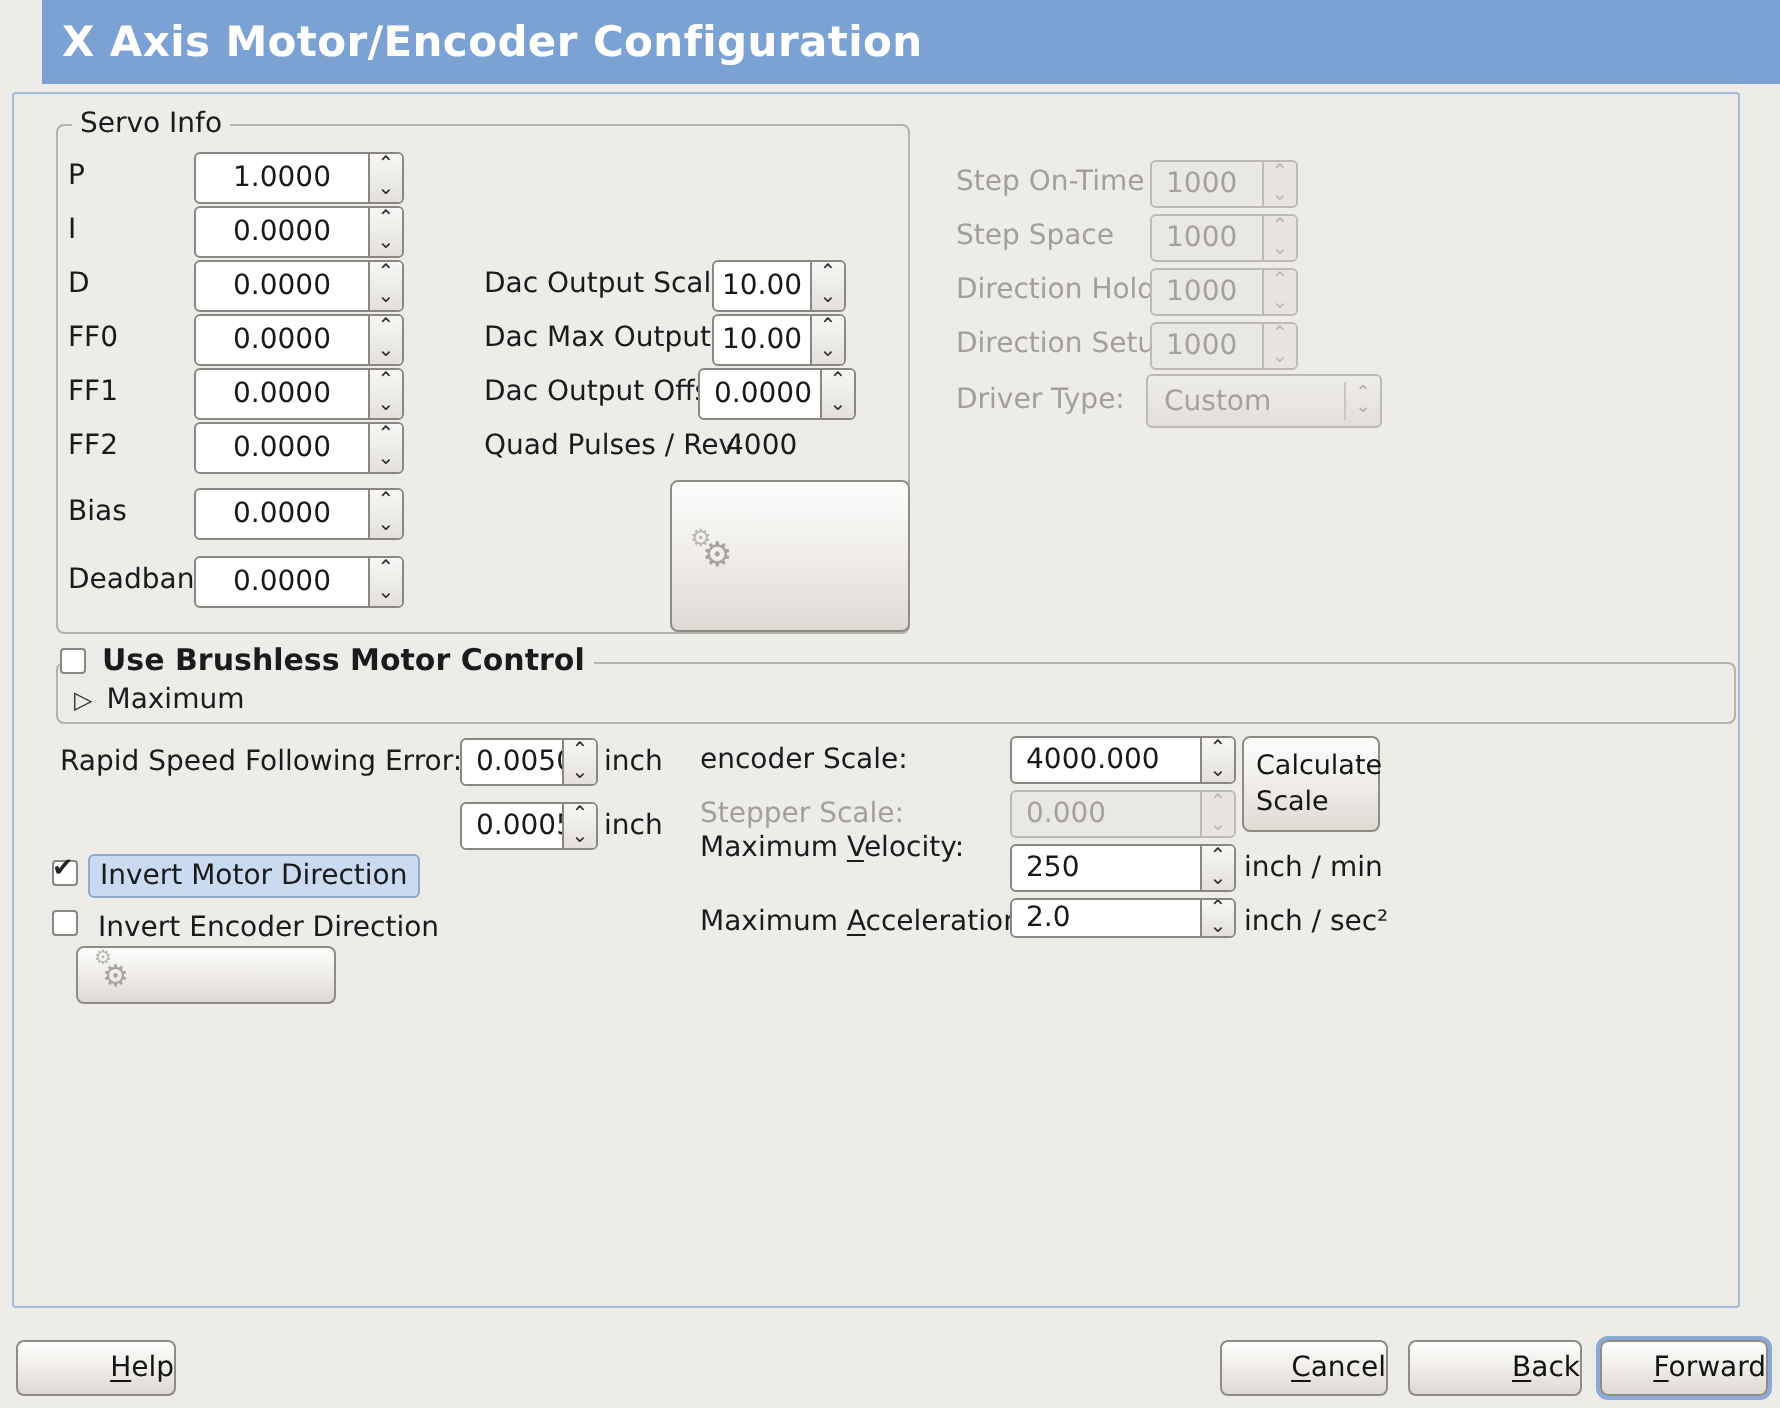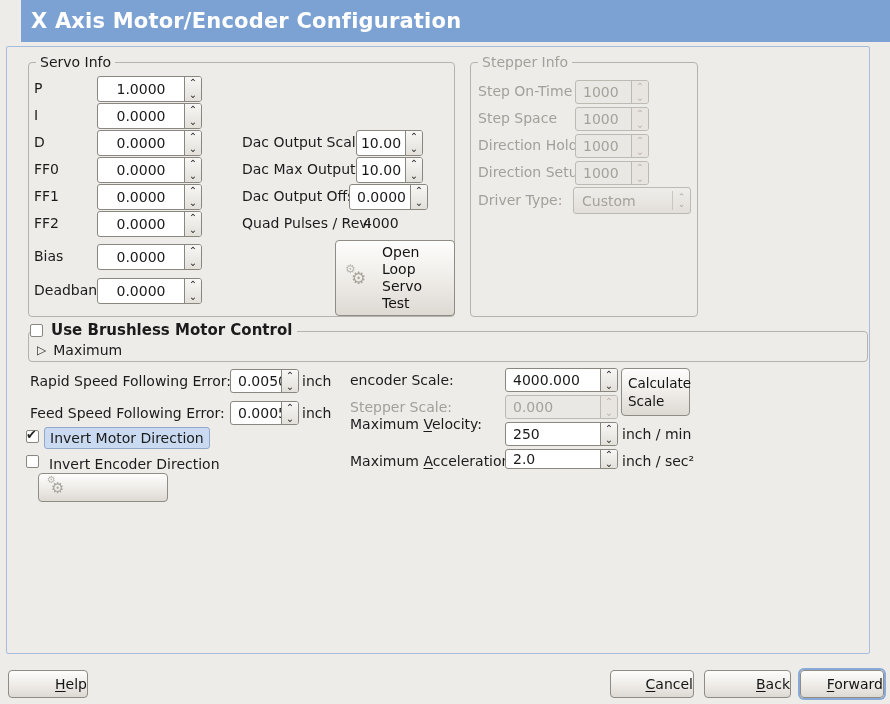--- a/index.html
+++ b/index.html
@@ -185,26 +185,22 @@
         <span>⌃</span>
         <span>⌄</span>
       </div>
   </div>
 
   <div class="btn lefty" style="left:335px;top:240px;width:120px;height:76px;padding-left:8px">
     <span class="gears">
         <span class="g1">⚙</span>
         <span class="g2">⚙</span>
       </span>
-    <span class="btn-text-col">Open Loop Servo Test</span>
-  </div>
-
-  <div class="frame" style="left:470px;top:62px;width:228px;height:255px">
-    <div class="legend disabled">Stepper Info</div>
-  </div>
+  </div>
+
 
   <div class="lbl disabled" style="left:478px;top:83px">Step On-Time</div>
   <div class="lbl disabled" style="left:478px;top:110px">Step Space</div>
   <div class="lbl disabled" style="left:478px;top:137px">Direction Hold</div>
   <div class="lbl disabled" style="left:478px;top:164px">Direction Setup</div>
   <div class="lbl disabled" style="left:478px;top:192px">Driver Type:</div>
 
   <div class="spin disabled" style="left:575px;top:80px;width:74px;height:24px">
     <input value="1000" style="">
     <div class="spinner">
@@ -256,21 +252,20 @@
   <div class="lbl" style="left:30px;top:373px">Rapid Speed Following Error:</div>
   <div class="spin" style="left:230px;top:369px;width:69px;height:24px">
     <input value="0.0050" style="">
     <div class="spinner">
         <span>⌃</span>
         <span>⌄</span>
       </div>
   </div>
   <div class="lbl" style="left:302px;top:373px">inch</div>
 
-  <div class="lbl" style="left:30px;top:405px">Feed Speed Following Error:</div>
   <div class="spin" style="left:230px;top:401px;width:69px;height:24px">
     <input value="0.0005" style="">
     <div class="spinner">
         <span>⌃</span>
         <span>⌄</span>
       </div>
   </div>
   <div class="lbl" style="left:302px;top:405px">inch</div>
 
   <span class="cb" style="left:26px;top:430px">

